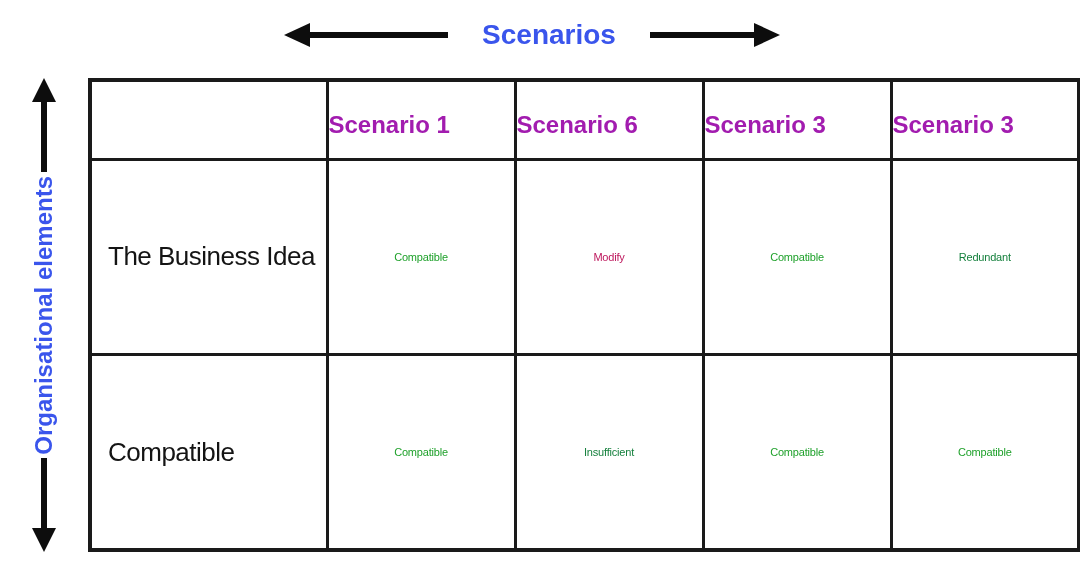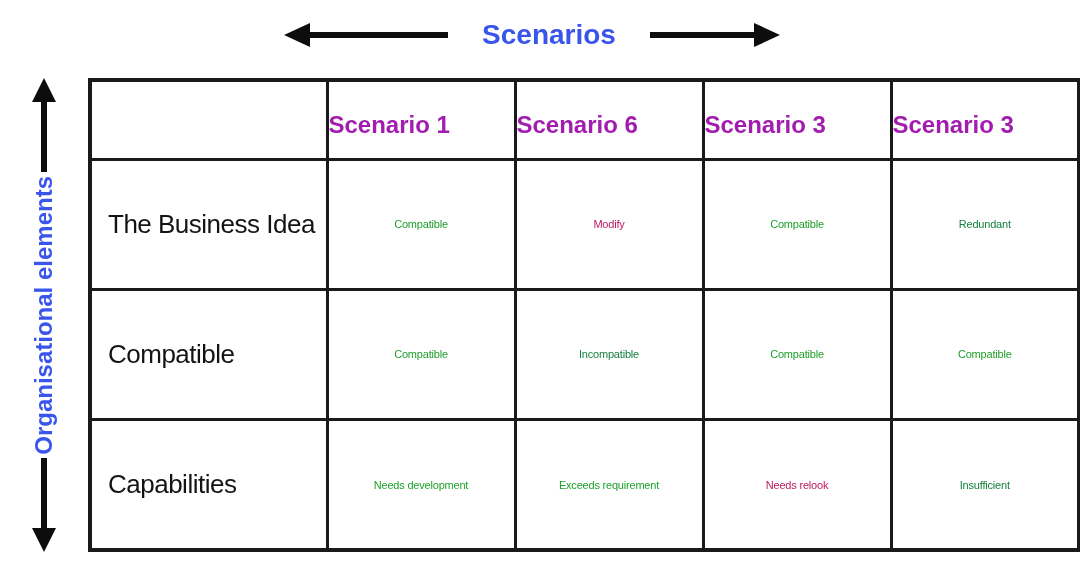--- a/index.html
+++ b/index.html
@@ -172,27 +172,20 @@
       <tr>
         <th class="row-header">The Business Idea</th>
         <td class="cell c-green">Compatible</td>
         <td class="cell c-blue">Modify</td>
         <td class="cell c-green">Compatible</td>
         <td class="cell c-red">Redundant</td>
       </tr>
       <tr>
         <th class="row-header">Compatible</th>
         <td class="cell c-green">Compatible</td>
-        <td class="cell c-red">Incompatible</td>
+        <td class="cell c-red">Insufficient</td>
         <td class="cell c-green">Compatible</td>
         <td class="cell c-green">Compatible</td>
-      </tr>
-      <tr>
-        <th class="row-header">Capabilities</th>
-        <td class="cell c-green">Needs development</td>
-        <td class="cell c-green">Exceeds requirement</td>
-        <td class="cell c-blue">Needs relook</td>
-        <td class="cell c-red">Insufficient</td>
       </tr>
     </tbody>
   </table>
 
 </div>
 
 </body></html>

